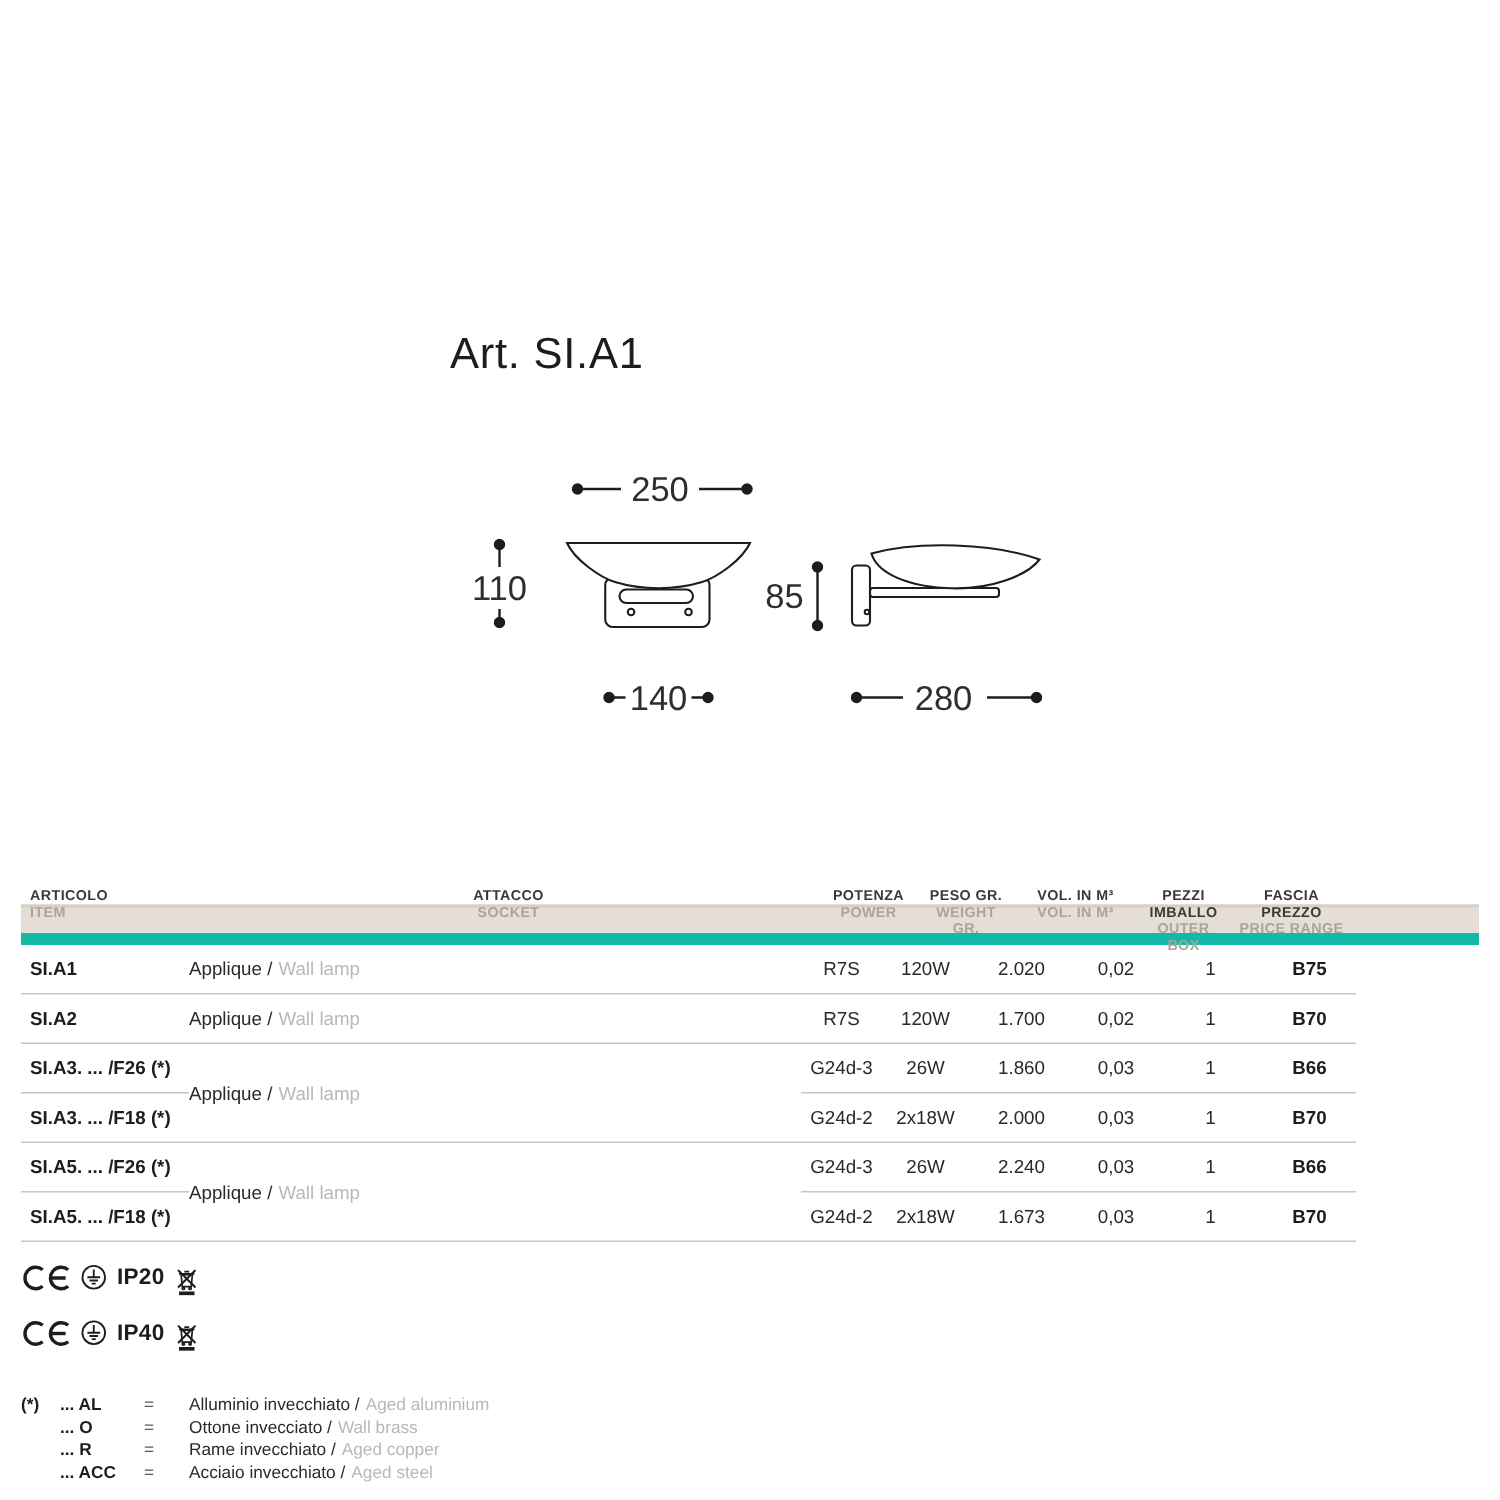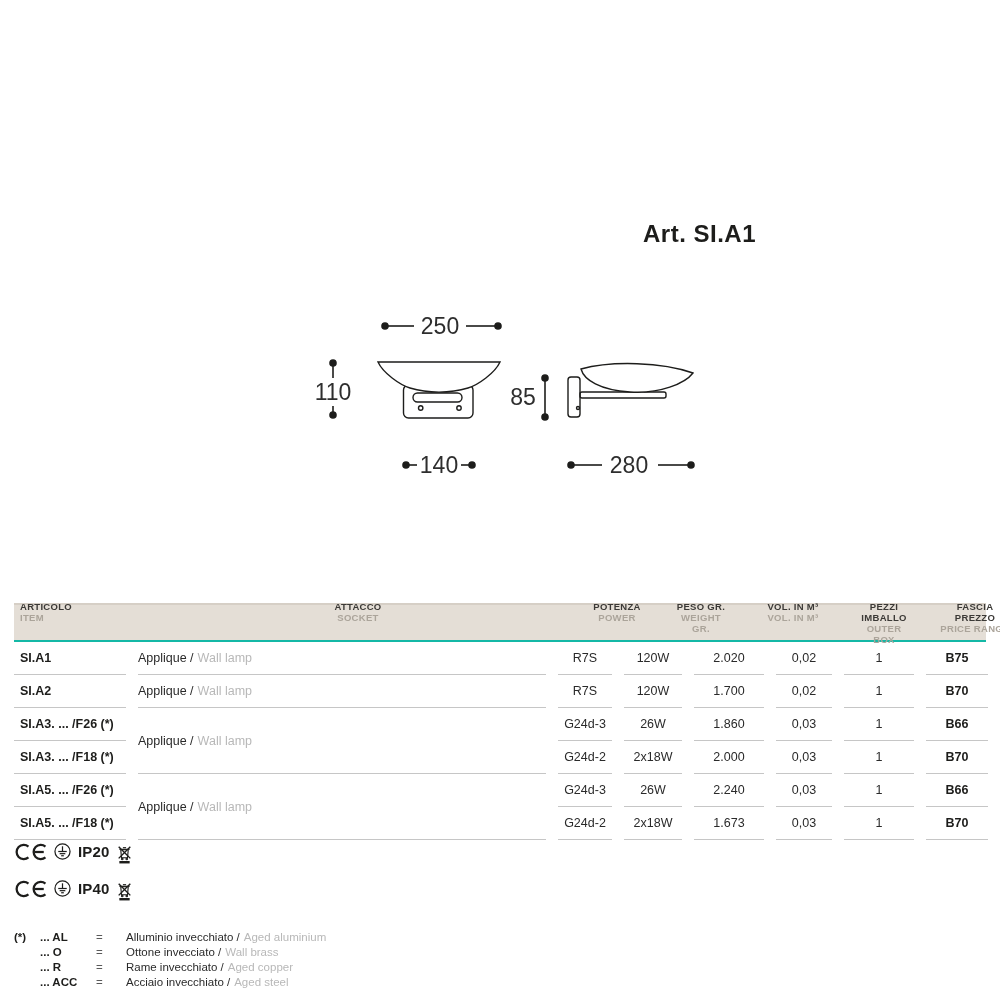--- a/index.html
+++ b/index.html
@@ -6,52 +6,52 @@
   body {
     width:1000px; height:1000px; background:#ffffff;
     font-family:"Liberation Sans", "DejaVu Sans", sans-serif;
     color:#1d1d1b; position:relative; overflow:hidden;
   }
   .page { position:absolute; inset:0; }
 
   
   .title {
     position:absolute; left:300px; top:220px; width:456px;
-    text-align:right; font-size:24px; font-weight:bold; color:#1d1d1b;
+    text-align:left; font-size:29px; font-weight:normal; color:#1d1d1b;
     letter-spacing:0.5px;
   }
 
   
   .drawing { position:absolute; left:300px; top:295px; width:420px; height:200px; }
   .drawing svg text {
     font-family:"Liberation Sans","DejaVu Sans",sans-serif;
     font-size:23px; fill:#2e2e2e;
   }
 
   
   .spec-table { position:absolute; left:14px; top:603px; width:972px; }
   .thead {
     display:grid;
     grid-template-columns:112px 408px 54px 58px 70px 56px 70px 62px;
-    column-gap:28px;
-    height:39px; background:#e4ded6;
-    border-top:2px solid #d6cfc6; border-bottom:2px solid #14b8a6;
+    column-gap:9px;
+    height:27px; background:#e4ded6;
+    border-top:2px solid #d6cfc6; border-bottom:8px solid #14b8a6;
     align-content:center;
   }
   .hcell { line-height:11px; }
   .h-it { font-size:9.5px; font-weight:bold; color:#3b3936; letter-spacing:0.3px; }
   .h-en { font-size:9.5px; font-weight:bold; color:#aba49a; letter-spacing:0.3px; }
   .hcell.left { text-align:left; }
   .hcell.center { text-align:center; }
   .hcell.pad { padding-left:6px; }
   .tbody {
     display:grid;
     grid-template-columns:112px 408px 54px 58px 70px 56px 70px 62px;
     grid-template-rows:repeat(6,33px);
-    column-gap:12px;
+    column-gap:0;
   }
   .cell {
     height:100%; display:flex; align-items:center;
     border-bottom:1px solid #c6c6c6; font-size:12.5px; color:#2a2a2a;
   }
   .c-item { font-weight:bold; padding-left:6px; color:#1d1d1b; }
   .c-desc { grid-column:2; }
   .c-desc .en { color:#b8b8b8; margin-left:4px; }
   .num { justify-content:center; }
   .c-price { font-weight:bold; color:#1d1d1b; }

